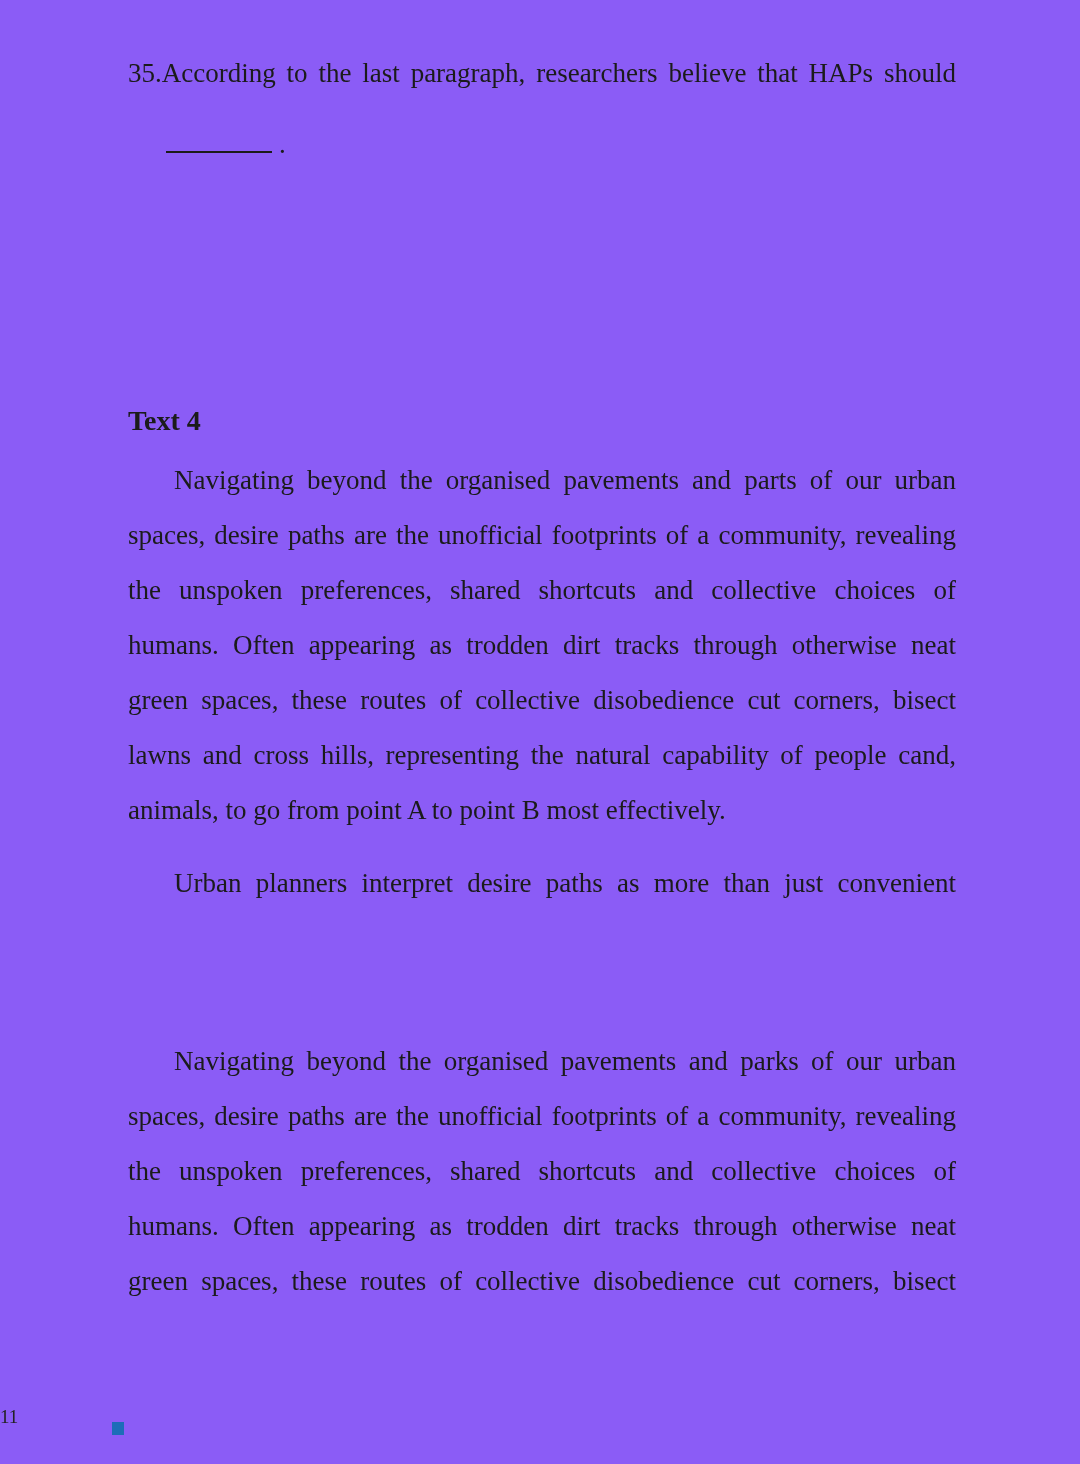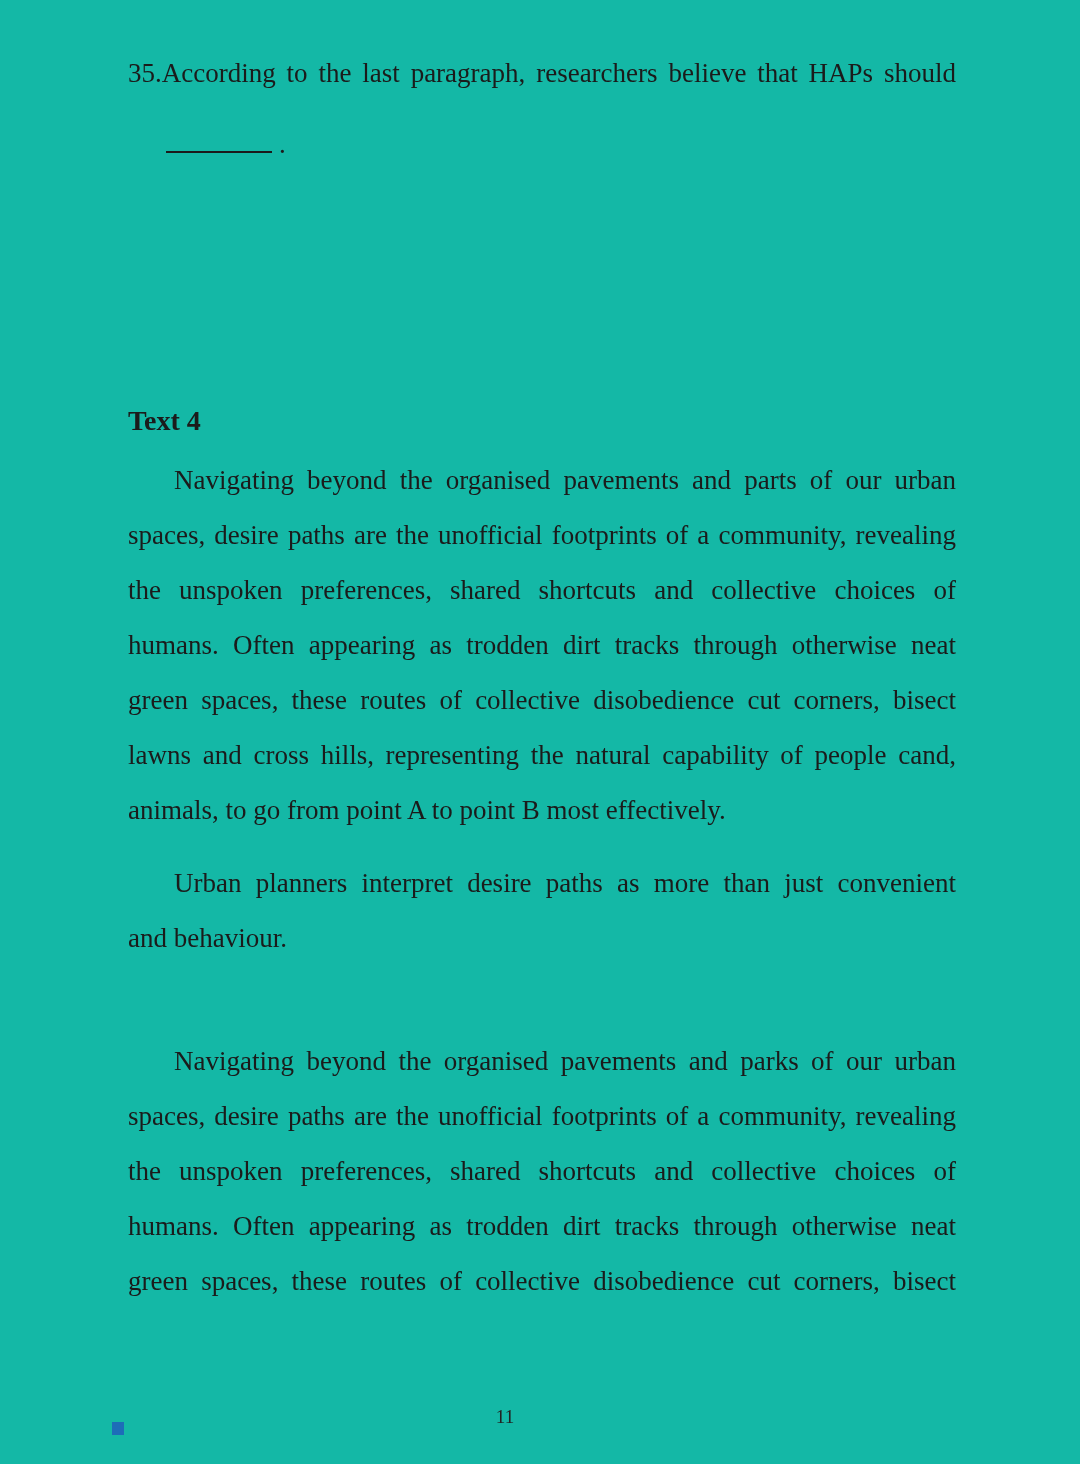--- a/index.html
+++ b/index.html
@@ -4,21 +4,21 @@
 <style>
   html, body {
     margin: 0;
     padding: 0;
     background: #ffffff;
   }
   .page {
     position: relative;
     width: 1080px;
     height: 1464px;
-    background: #14b8a6;
+    background: #8b5cf6;
     font-family: "Liberation Serif", "DejaVu Serif", serif;
     color: #1b1b1b;
     font-size: 27px;
     overflow: hidden;
   }
   .block {
     position: absolute;
     left: 128px;
     width: 828px;
     line-height: 55px;
@@ -46,21 +46,20 @@
   }
   .blank-period {
     display: inline-block;
     margin-left: 7px;
   }
   .footer-page-num {
     position: absolute;
     top: 1405px;
     left: 0;
     width: 1010px;
-    text-align: center;
     font-size: 19px;
     line-height: 24px;
     color: #222222;
   }
   .footer-marker {
     position: absolute;
     left: 112px;
     top: 1422px;
     width: 12px;
     height: 13px;
@@ -85,21 +84,20 @@
     <div class="jl">spaces, desire paths are the unofficial footprints of a community, revealing</div>
     <div class="jl">the unspoken preferences, shared shortcuts and collective choices of</div>
     <div class="jl">humans. Often appearing as trodden dirt tracks through otherwise neat</div>
     <div class="jl">green spaces, these routes of collective disobedience cut corners, bisect</div>
     <div class="jl">lawns and cross hills, representing the natural capability of people cand,</div>
     <div>animals, to go from point A to point B most effectively.</div>
   </div>
 
   <div class="block" style="top:856px;">
     <div class="jl indent">Urban planners interpret desire paths as more than just convenient</div>
-    <div>and behaviour.</div>
   </div>
 
   <div class="block" style="top:1034px;">
     <div class="jl indent">Navigating beyond the organised pavements and parks of our urban</div>
     <div class="jl">spaces, desire paths are the unofficial footprints of a community, revealing</div>
     <div class="jl">the unspoken preferences, shared shortcuts and collective choices of</div>
     <div class="jl">humans. Often appearing as trodden dirt tracks through otherwise neat</div>
     <div class="jl">green spaces, these routes of collective disobedience cut corners, bisect</div>
   </div>
 

